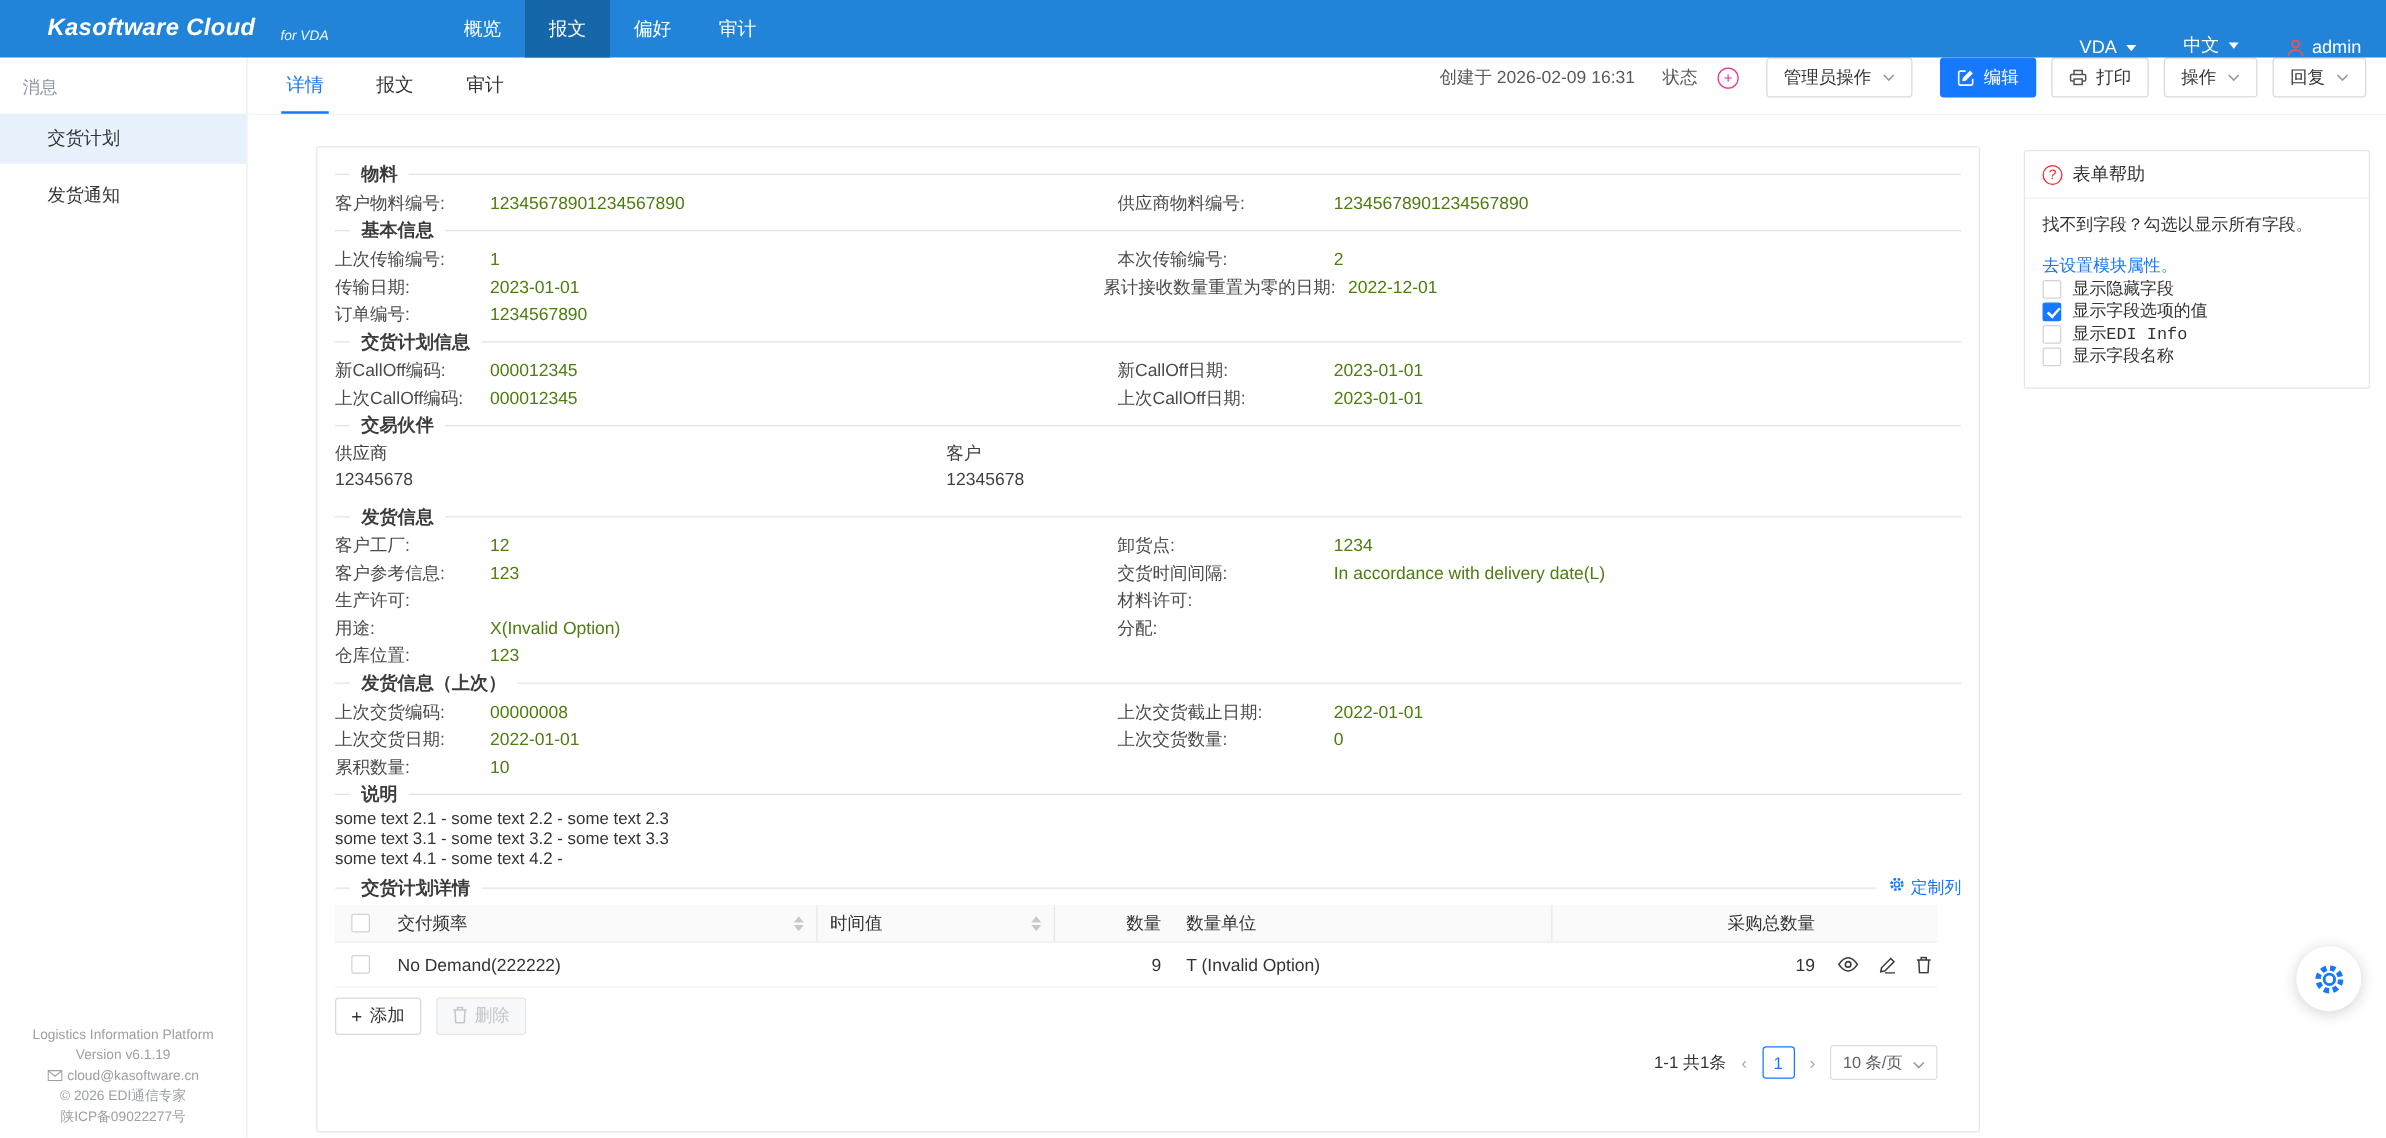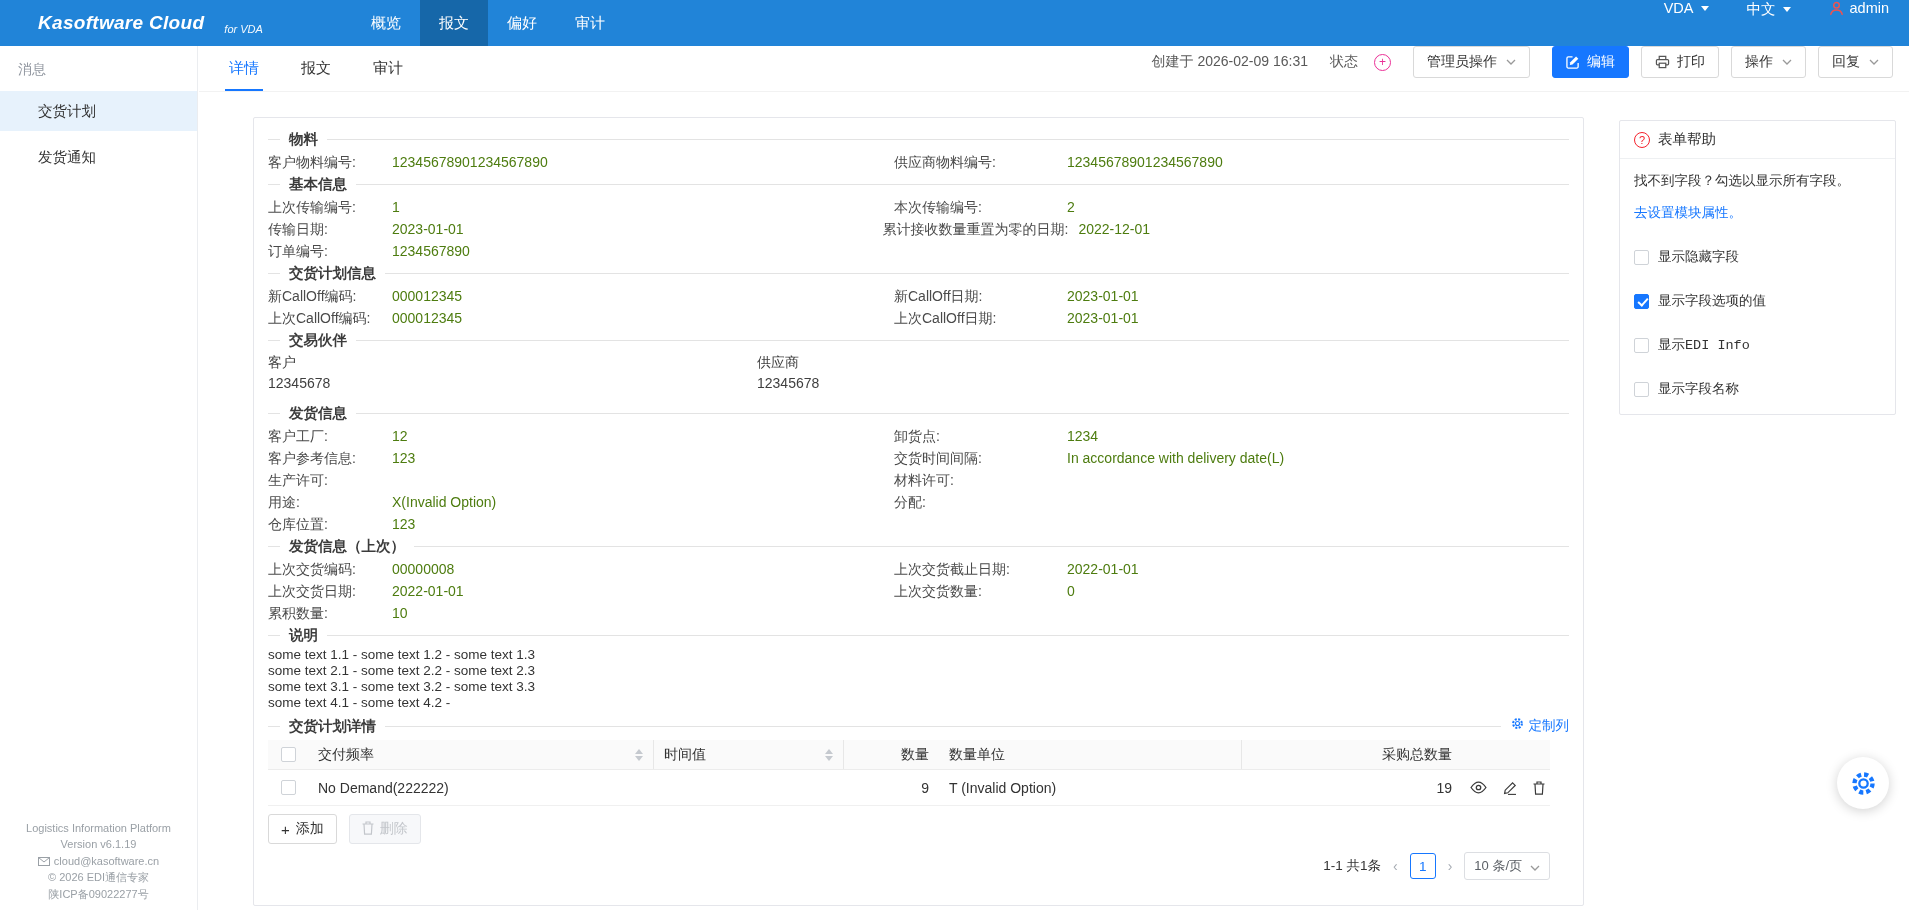--- a/index.html
+++ b/index.html
@@ -8,21 +8,21 @@
   *{box-sizing:border-box;}
 
   
   .topbar{position:absolute;top:0;left:0;width:1909px;height:46px;background:#2184d8;color:#fff;z-index:20;}
   .brand{position:absolute;left:38px;top:0;height:46px;display:flex;align-items:center;}
   .brand-name{font-style:italic;font-weight:bold;font-size:19px;letter-spacing:.3px;}
   .brand-suffix{font-style:italic;font-size:11px;margin-left:20px;margin-top:12px;opacity:.95;}
   .top-tabs{position:absolute;left:352px;top:0;height:46px;display:flex;}
   .top-tab{width:68px;height:46px;display:flex;align-items:center;justify-content:center;font-size:15px;cursor:pointer;}
   .top-tab.active{background:#1667a9;}
-  .topbar-right{position:absolute;right:20px;top:0;height:46px;display:flex;align-items:flex-start;gap:38px;font-size:14.5px;}
+  .topbar-right{position:absolute;right:20px;top:0;height:46px;display:flex;align-items:flex-end;gap:38px;font-size:14.5px;}
   .tr-item{display:flex;align-items:center;cursor:pointer;}
   .caret-down{width:0;height:0;border:4px solid transparent;border-top:5px solid #fff;margin-left:7px;margin-top:4px;}
   .user-item svg{margin-right:6px;}
 
   
   .sidebar{position:absolute;top:46px;left:0;width:198px;bottom:0;background:#fff;border-right:1px solid #ebedf0;}
   .side-group{color:#8f959e;font-size:14px;padding:15px 0 12px 18px;}
   .side-item{height:40px;line-height:40px;padding-left:38px;font-size:14.5px;color:#333;cursor:pointer;margin-bottom:6px;}
   .side-item.active{background:#e7f2fc;}
   .side-footer{position:absolute;bottom:8px;left:0;width:100%;text-align:center;font-size:11px;color:#9aa0a6;line-height:1.5;}
@@ -102,21 +102,21 @@
 
   
   .help{position:absolute;left:1420px;top:74px;width:277px;background:#fff;border:1px solid #e5e6eb;border-radius:2px;}
   .help-header{height:38px;display:flex;align-items:center;gap:8px;padding:0 14px;border-bottom:1px solid #eef0f2;
                font-size:14.5px;color:#333;}
   .q-icon{width:16px;height:16px;border:1px solid #f5222d;color:#f5222d;border-radius:50%;font-size:11px;line-height:14px;
           text-align:center;flex:none;}
   .help-body{padding:13px 14px 16px;font-family:Liberation Mono, monospace;}
   .help-hint{font-size:13.5px;color:#333;line-height:1.5;}
   .help-link{display:inline-block;color:#1677ff;font-size:13.5px;margin-top:12px;cursor:pointer;}
-  .help-opt{display:flex;align-items:center;gap:9px;margin-top:26px;font-size:13.5px;color:#333;}
+  .help-opt{display:flex;align-items:center;gap:9px;margin-top:0;font-size:13.5px;color:#333;}
 
   
   .fab{position:absolute;left:1837px;top:757px;width:52px;height:52px;border-radius:50%;background:#fff;
        box-shadow:0 2px 12px rgba(0,0,0,.18);display:flex;align-items:center;justify-content:center;cursor:pointer;z-index:30;}
 </style>
 </head>
 <body>
 
 <div class="topbar">
   <div class="brand">
@@ -261,22 +261,22 @@
         <span class="f-label">上次CallOff编码:</span>
         <span class="f-value lv">000012345</span>
         <span class="f-label">上次CallOff日期:</span>
         <span class="f-value">2023-01-01</span>
       </div>
       <div class="legend">
         <span>交易伙伴</span>
         <span class="fill"></span>
       </div>
       <div class="prow">
+        <span>供应商</span>
         <span>客户</span>
-        <span>供应商</span>
       </div>
       <div class="prow">
         <span>12345678</span>
         <span>12345678</span>
       </div>
       <div class="plain-gap"></div>
       <div class="legend">
         <span>发货信息</span>
         <span class="fill"></span>
       </div>
@@ -329,21 +329,20 @@
       <div class="frow">
         <span class="f-label">累积数量:</span>
         <span class="f-value lv">10</span>
         <span class="f-label"></span>
         <span class="f-value"></span>
       </div>
       <div class="legend">
         <span>说明</span>
         <span class="fill"></span>
       </div>
-      <div class="note-line">some text 1.1 - some text 1.2 - some text 1.3</div>
       <div class="note-line">some text 2.1 - some text 2.2 - some text 2.3</div>
       <div class="note-line">some text 3.1 - some text 3.2 - some text 3.3</div>
       <div class="note-line">some text 4.1 - some text 4.2 -</div>
       <div class="note-gap"></div>
       <div class="legend">
         <span>交货计划详情</span>
         <span class="fill"></span>
         <span class="customize">
           <svg width="13" height="13" viewBox="0 0 20 20">
             <circle cx="10" cy="10" r="6.7" fill="none" stroke="#1677ff" stroke-width="3.2" stroke-dasharray="3.1 2.2"></circle>

